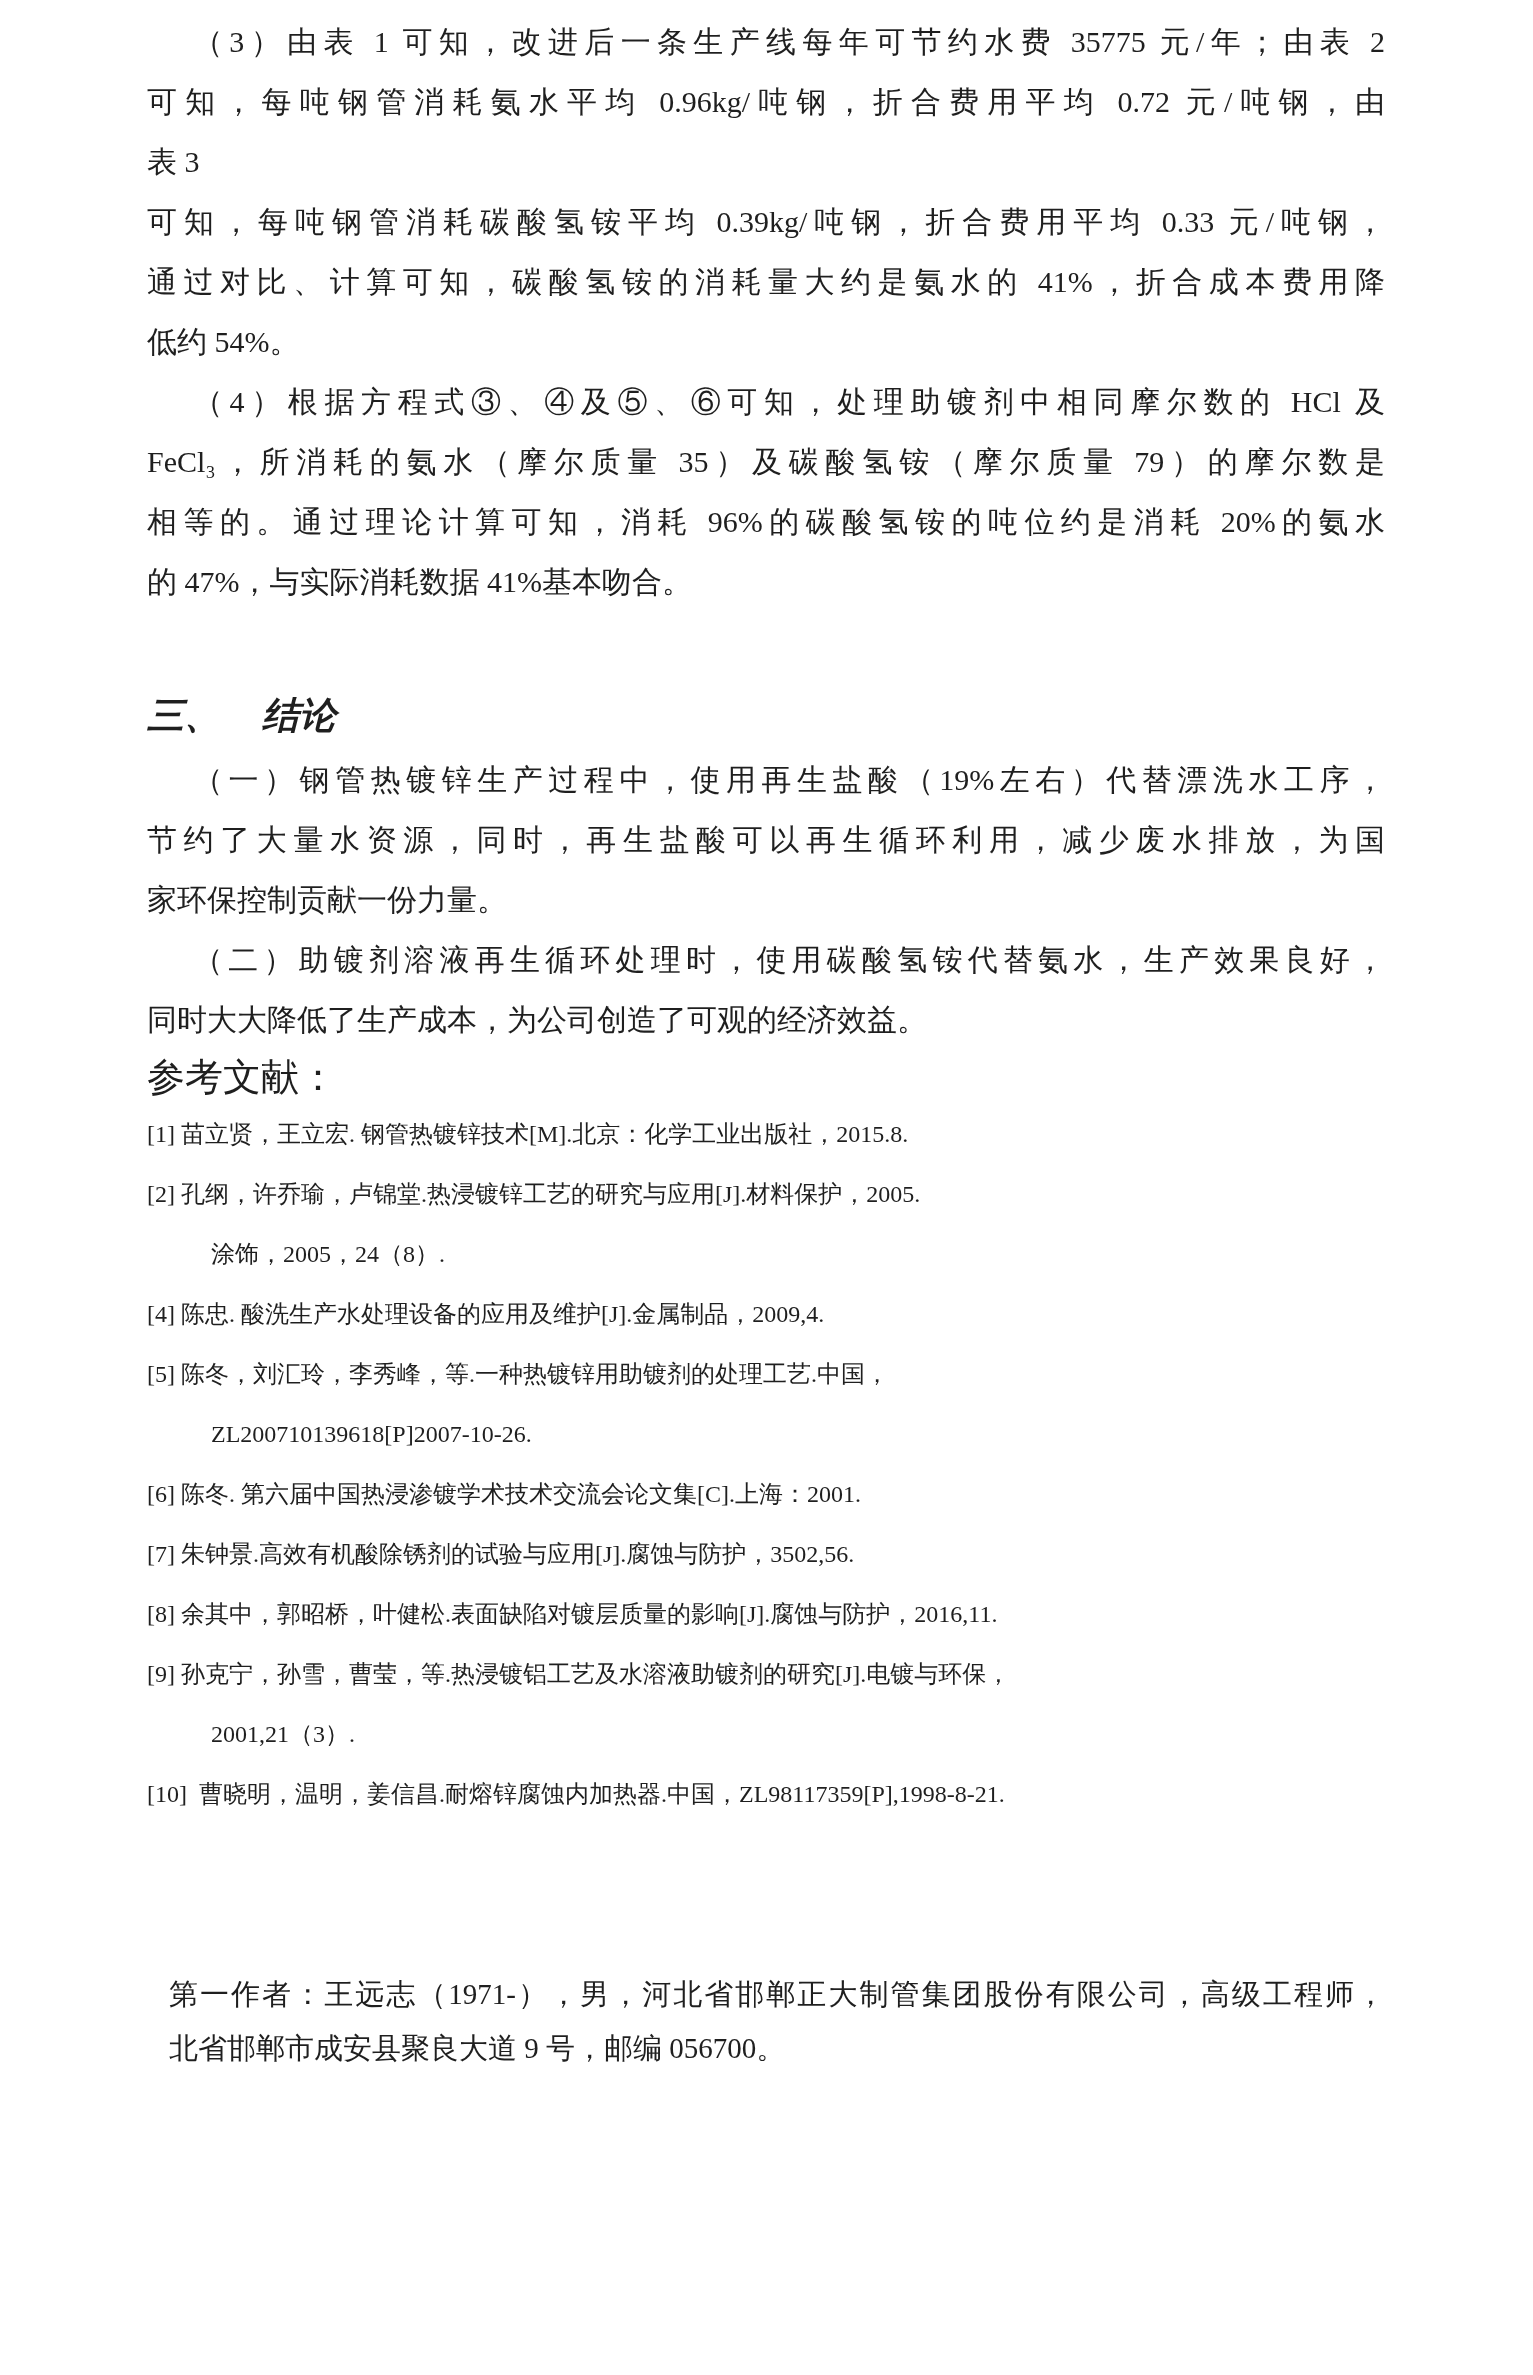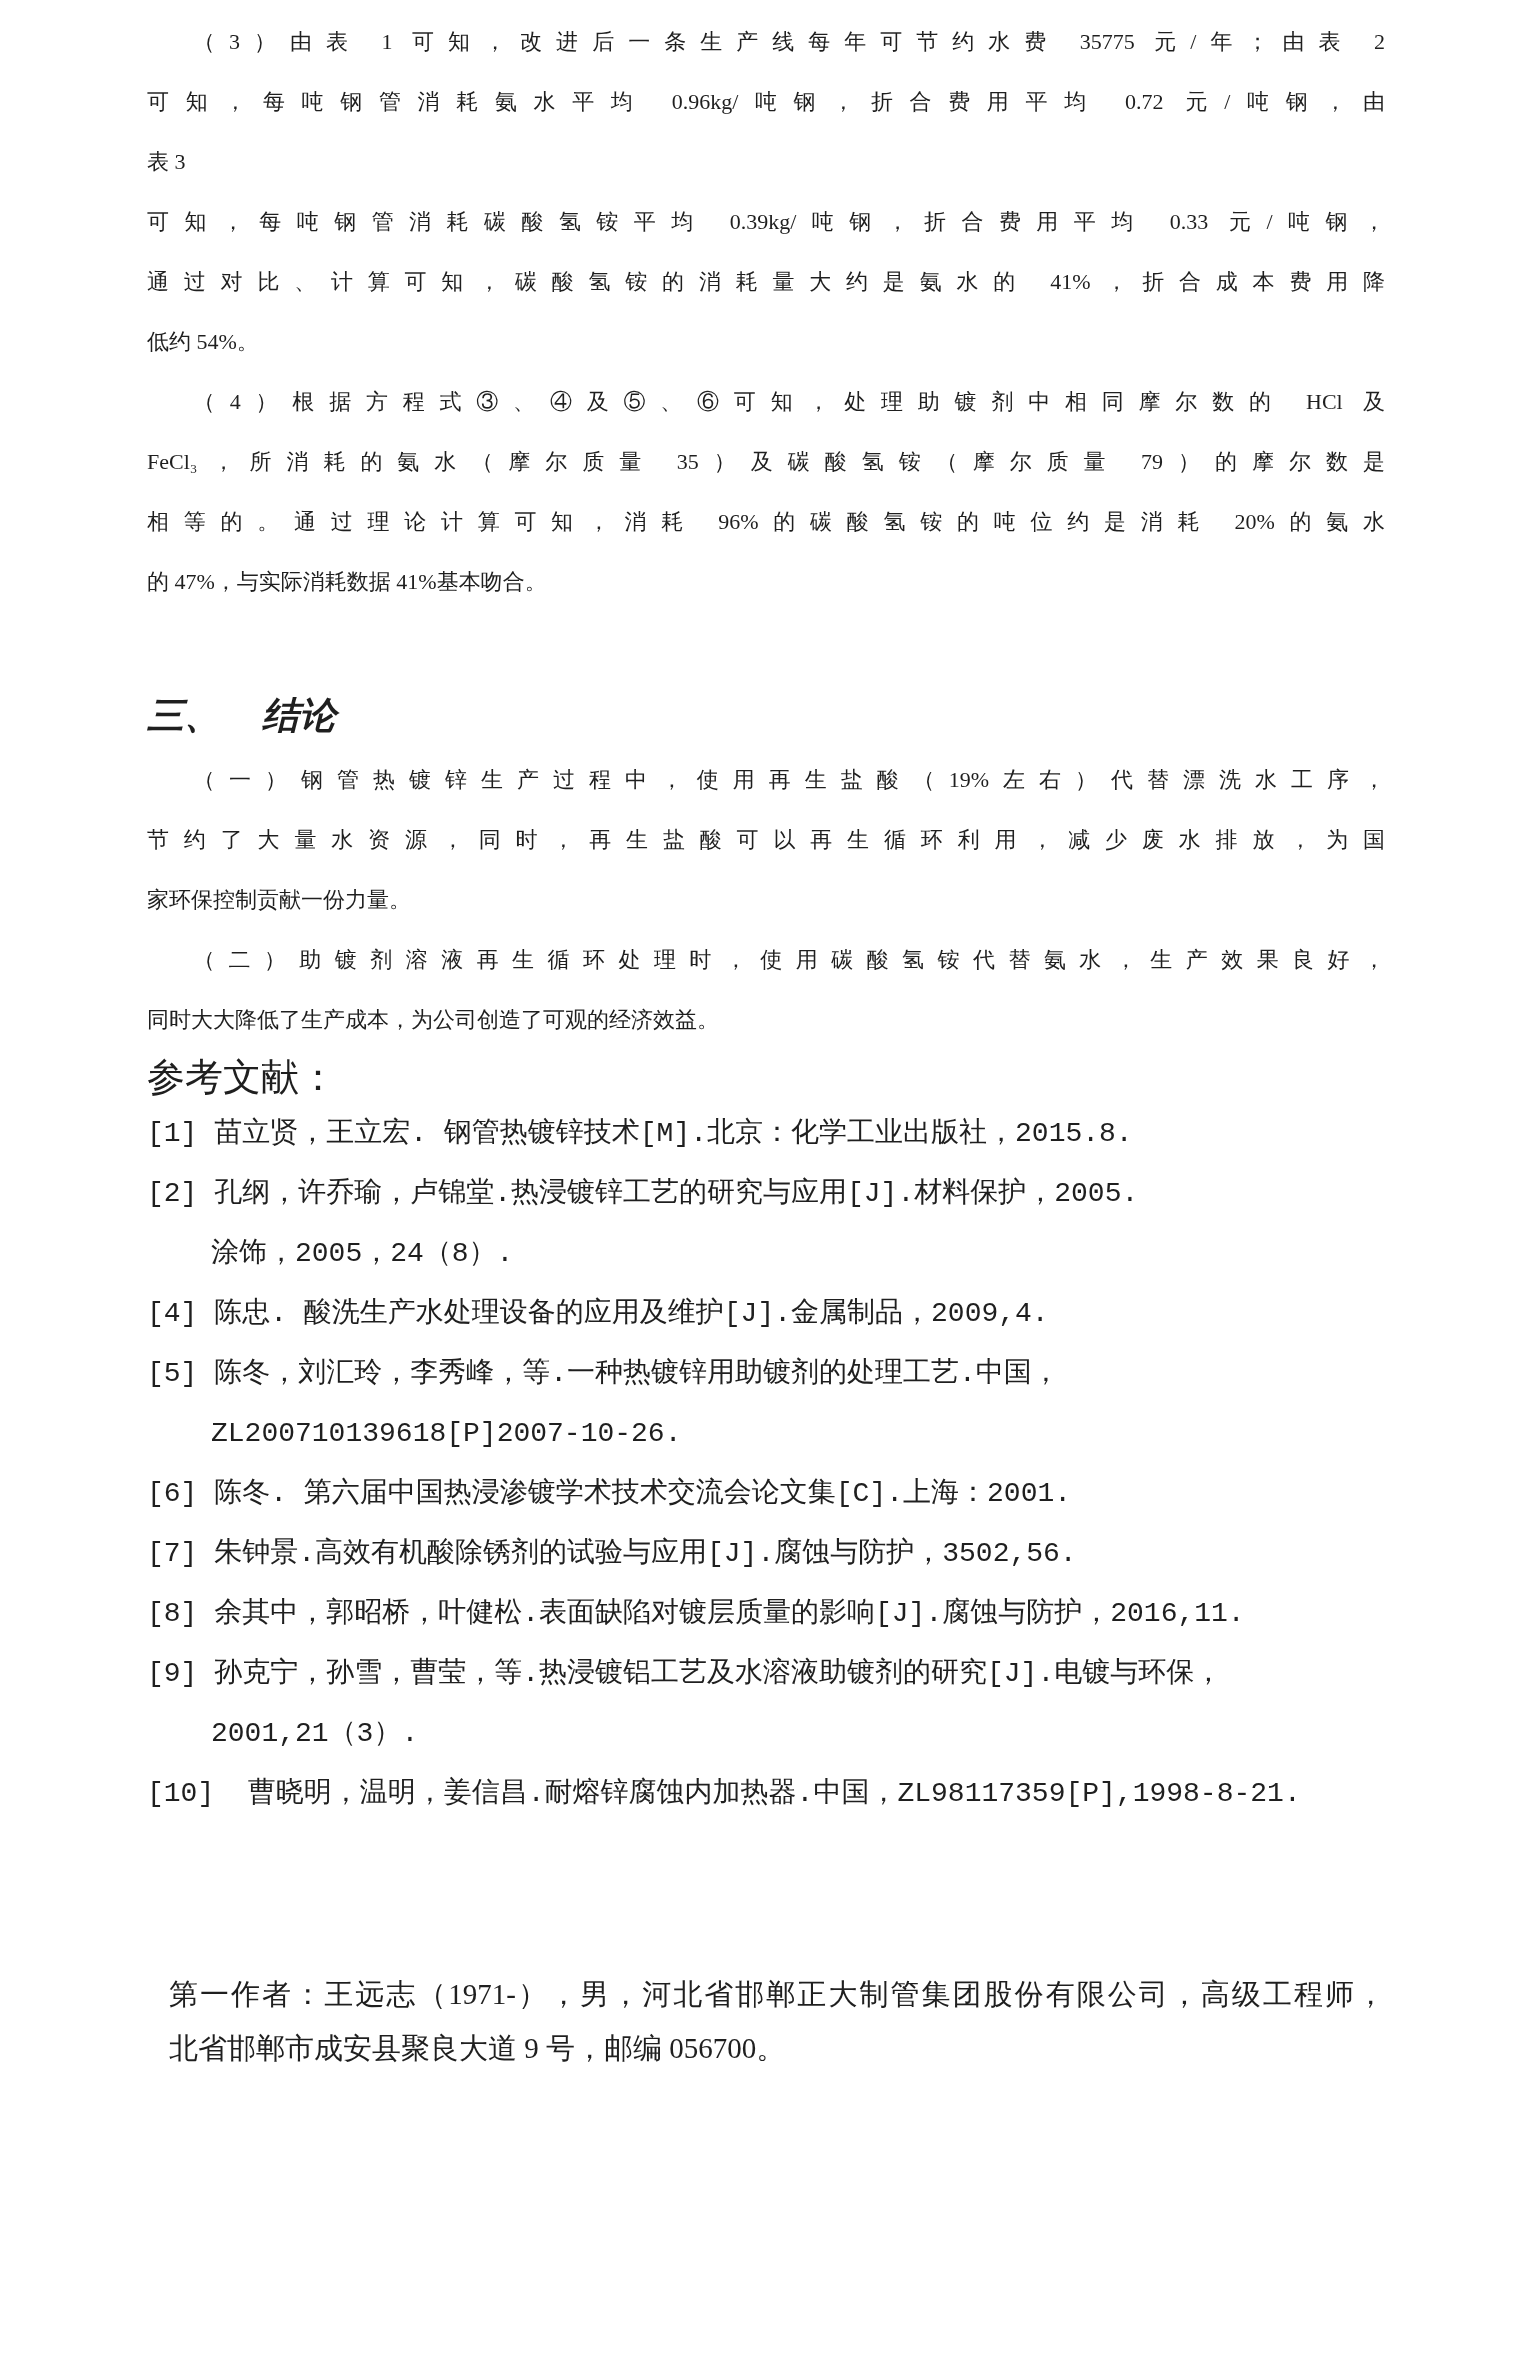--- a/index.html
+++ b/index.html
@@ -17,21 +17,21 @@
     overflow: hidden;
   }
   .content {
     position: absolute;
     left: 147px;
     top: 11.6px;
     width: 1238px;
   }
   
   .b {
-    font-size: 22px;
+    font-size: 30px;
     line-height: 60px;
     white-space: pre-wrap;
   }
   
   .j {
     text-align: justify;
     text-align-last: justify;
   }
   
   .ind {
@@ -49,24 +49,23 @@
     margin-left: 41px;
   }
   
   .ref-heading {
     font-size: 38px;
     font-weight: normal;
     line-height: 54px;
   }
   
   .r {
-    font-size: 28px;
+    font-size: 24px;
     line-height: 60px;
     white-space: pre-wrap;
-    font-family: Liberation Mono, monospace;
   }
   
   .rc {
     padding-left: 64px;
   }
   
   .authors {
     margin-top: 143px;
     margin-left: 22px;
   }

